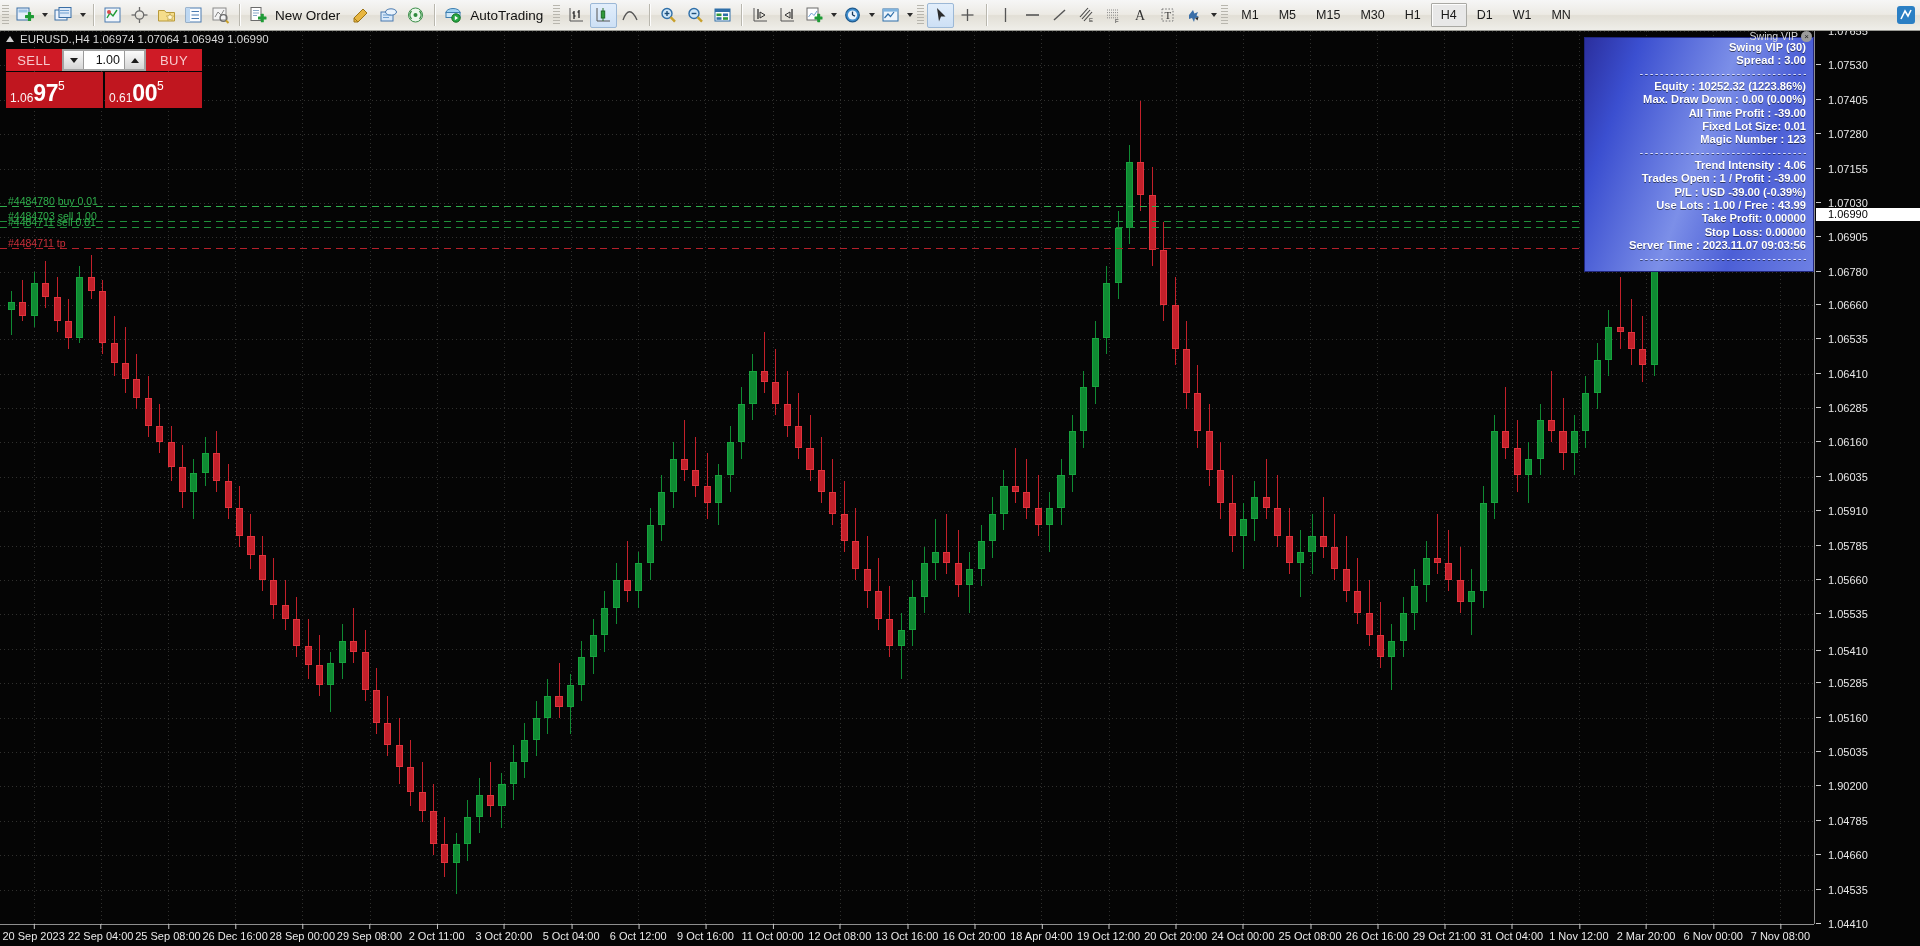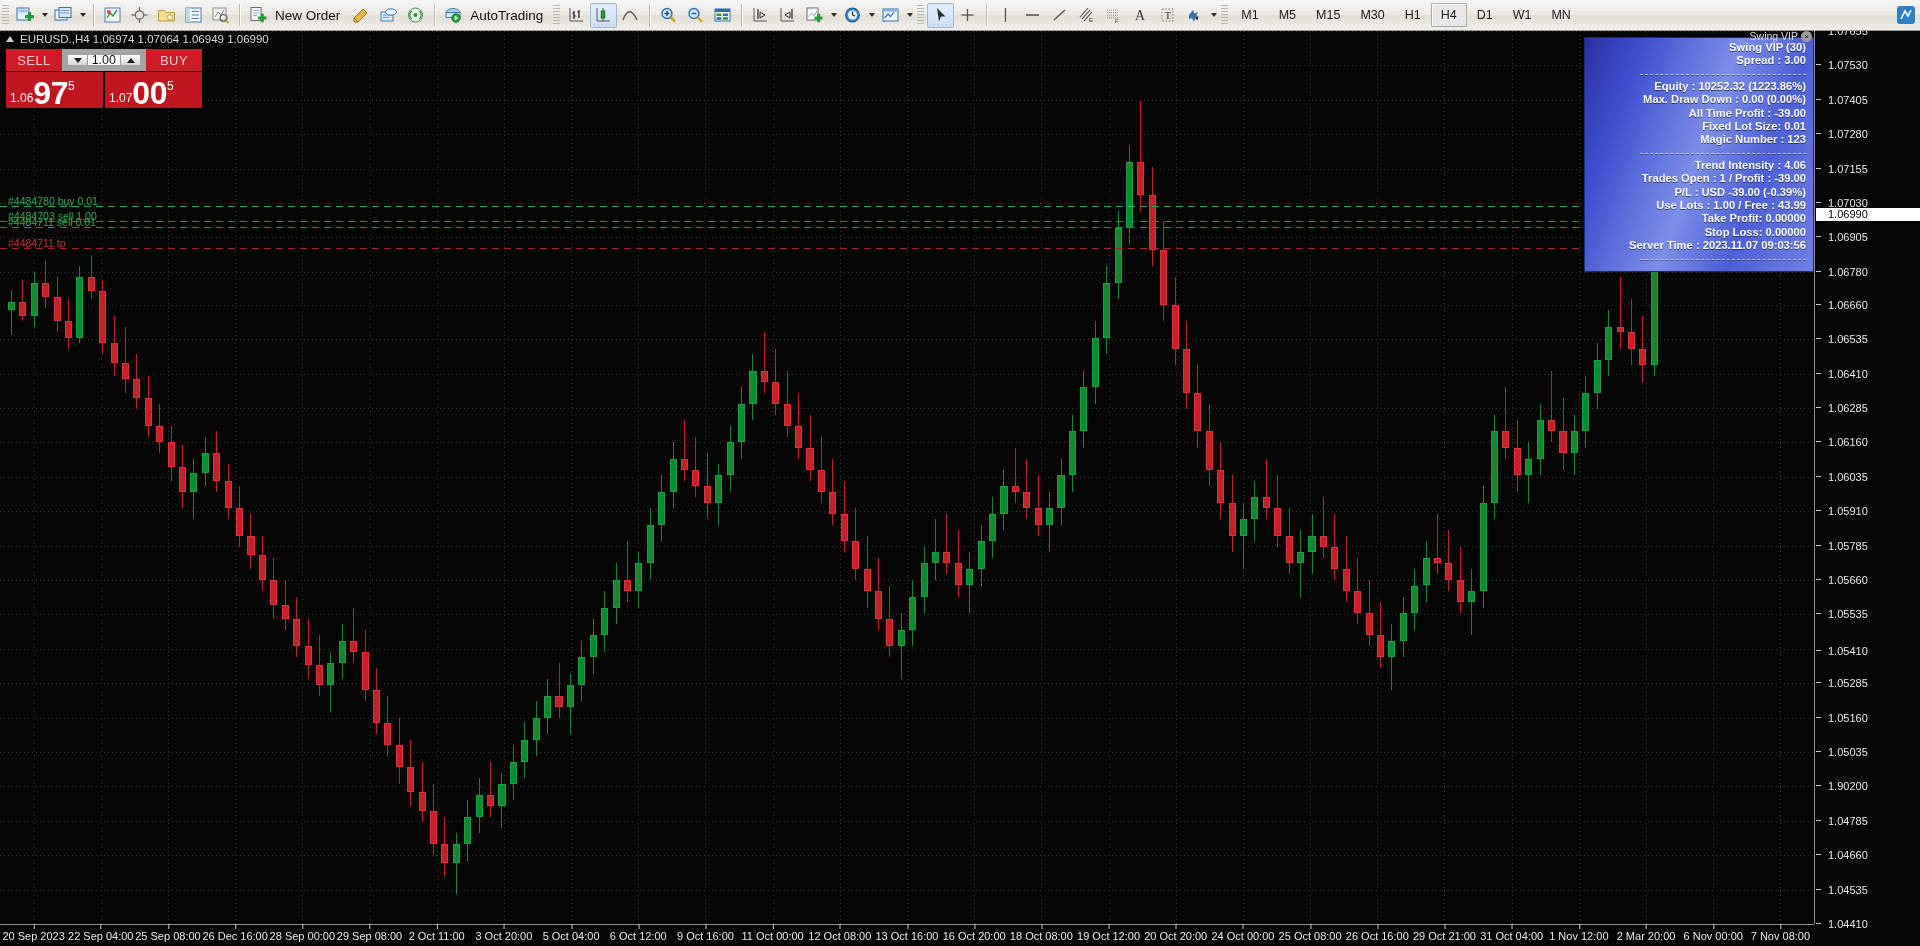--- a/index.html
+++ b/index.html
@@ -48,36 +48,36 @@
   #symhead .tri{ width:0;height:0;border-left:4px solid transparent;border-right:4px solid transparent;
     border-bottom:6px solid #cfcfcf; }
 
   
   #trade{ position:absolute; left:6px; top:18px; width:196px; z-index:9;
     font-family:"Liberation Sans", sans-serif; }
   #traderow{ display:flex; height:22px; align-items:stretch; }
   .tpBtn{ width:56px; background:#cf1b26; color:#f7c9cc; font-size:13px;
     display:flex; align-items:center; justify-content:center; letter-spacing:.4px;}
   #lotbox{ flex:1; display:flex; align-items:stretch; background:#ddd;
-    border:6px solid #a3a3a3; }
+    border:2px solid #a3a3a3; }
   #lotdd{ width:20px; background:linear-gradient(to bottom,#fbfbfb,#d6d6d6);
     border-right:1px solid #9a9a9a; display:flex;align-items:center;justify-content:center;}
   #lotdd i{width:0;height:0;border-left:4px solid transparent;border-right:4px solid transparent;
     border-top:5px solid #1b1b1b;}
   #lotval{ flex:1; background:#fff; color:#111; font-size:12.5px; text-align:right;
     padding-right:4px; display:flex;align-items:center;justify-content:flex-end;}
   #lotup{ width:20px; background:linear-gradient(to bottom,#fbfbfb,#d6d6d6);
     border-left:1px solid #9a9a9a; display:flex;align-items:center;justify-content:center;}
   #lotup i{width:0;height:0;border-left:4px solid transparent;border-right:4px solid transparent;
     border-bottom:5px solid #1b1b1b;}
   #pricerow{ display:flex; height:36px; margin-top:1px; gap:2px; }
   .pricebox{ flex:1; background:#c0161f; display:flex; align-items:flex-end;
     padding:0 4px 1px 4px; color:#fff; overflow:hidden;}
   .px-small{ font-size:12px; line-height:13px; padding-bottom:2px; opacity:.95;}
-  .px-big{ font-size:32px; line-height:28px; font-weight:bold; letter-spacing:-.5px;}
+  .px-big{ font-size:23px; line-height:28px; font-weight:bold; letter-spacing:-.5px;}
   .px-sup{ font-size:12px; line-height:15px; vertical-align:top; padding-bottom:13px;}
 
   
   .ordline{ position:absolute; left:0; right:0; height:0; z-index:5;}
   .ordline .ln{ position:absolute; left:0; right:0; top:0; height:1px; }
   .dash-green{ background-image:repeating-linear-gradient(to right,#1f8f3a 0 7px,transparent 7px 12px);}
   .dash-greenlt{ background-image:repeating-linear-gradient(to right,#2fae4c 0 7px,transparent 7px 12px);}
   .dash-red{ background-image:repeating-linear-gradient(to right,#b3202a 0 7px,transparent 7px 12px);}
   .ordlabel{ position:absolute; left:8px; font-size:10.5px; white-space:nowrap; }
 
@@ -1175,21 +1175,21 @@
       </div>
       <div class="tpBtn">BUY</div>
     </div>
     <div id="pricerow">
       <div class="pricebox">
         <span class="px-small">1.06</span>
         <span class="px-big">97</span>
         <span class="px-sup">5</span>
       </div>
       <div class="pricebox">
-        <span class="px-small">1.07</span>
+        <span class="px-small">0.61</span>
         <span class="px-big">00</span>
         <span class="px-sup">5</span>
       </div>
     </div>
   </div>
 
   <div id="paneltitlebar">
     <span>Swing VIP</span>
     <span class="closebtn">×</span>
   </div>
@@ -1253,21 +1253,21 @@
       <div class="ttick" style="left: 369.519px;">29 Sep 08:00</div>
       <div class="ttick" style="left: 436.704px;">2 Oct 11:00</div>
       <div class="ttick" style="left: 503.889px;">3 Oct 20:00</div>
       <div class="ttick" style="left: 571.074px;">5 Oct 04:00</div>
       <div class="ttick" style="left: 638.259px;">6 Oct 12:00</div>
       <div class="ttick" style="left: 705.444px;">9 Oct 16:00</div>
       <div class="ttick" style="left: 772.63px;">11 Oct 00:00</div>
       <div class="ttick" style="left: 839.815px;">12 Oct 08:00</div>
       <div class="ttick" style="left: 907px;">13 Oct 16:00</div>
       <div class="ttick" style="left: 974.185px;">16 Oct 20:00</div>
-      <div class="ttick" style="left: 1041.37px;">18 Oct 08:00</div>
+      <div class="ttick" style="left: 1041.37px;">18 Apr 04:00</div>
       <div class="ttick" style="left: 1108.56px;">19 Oct 12:00</div>
       <div class="ttick" style="left: 1175.74px;">20 Oct 20:00</div>
       <div class="ttick" style="left: 1242.93px;">24 Oct 00:00</div>
       <div class="ttick" style="left: 1310.11px;">25 Oct 08:00</div>
       <div class="ttick" style="left: 1377.3px;">26 Oct 16:00</div>
       <div class="ttick" style="left: 1444.48px;">29 Oct 21:00</div>
       <div class="ttick" style="left: 1511.67px;">31 Oct 04:00</div>
       <div class="ttick" style="left: 1578.85px;">1 Nov 12:00</div>
       <div class="ttick" style="left: 1646.04px;">2 Mar 20:00</div>
       <div class="ttick" style="left: 1713.22px;">6 Nov 00:00</div>

